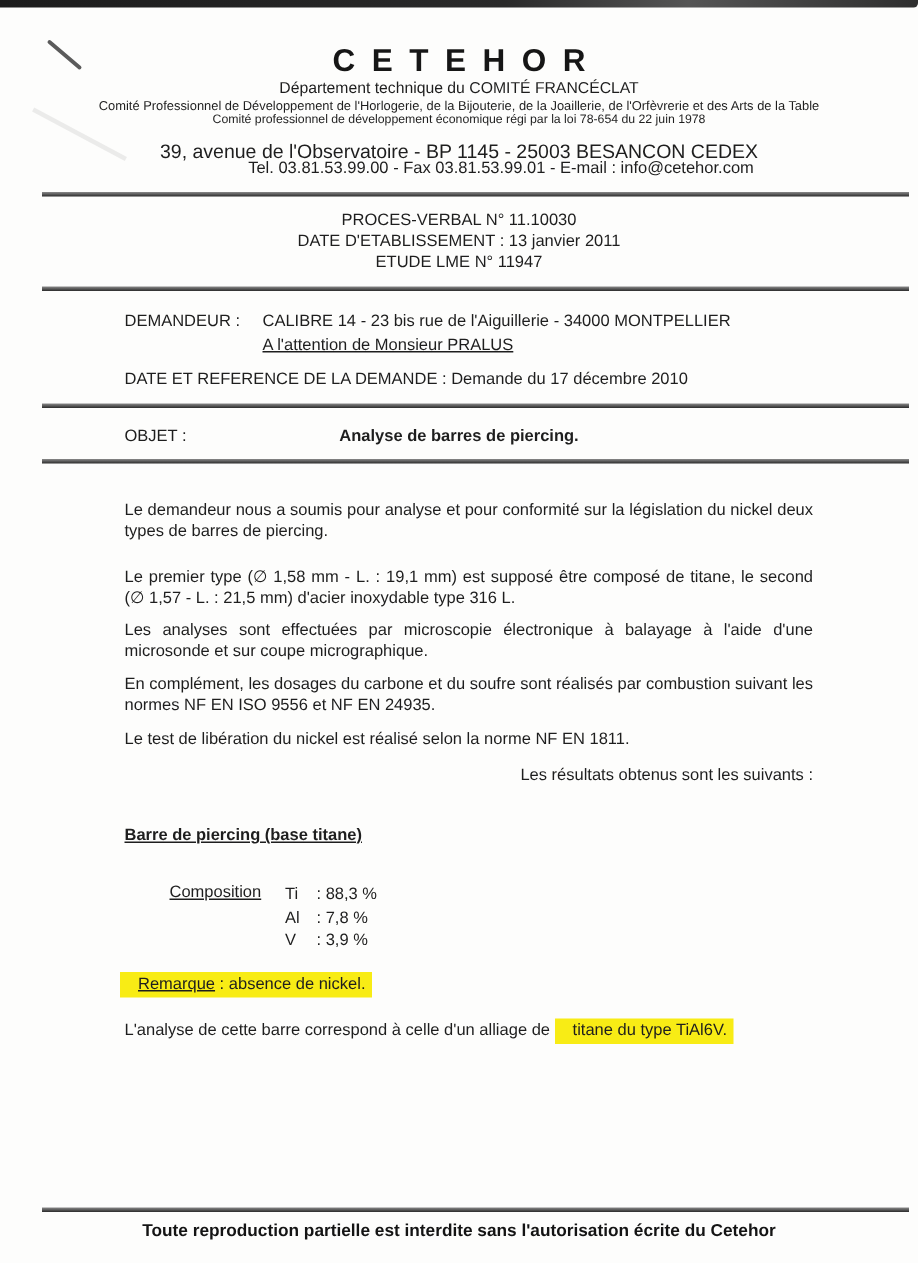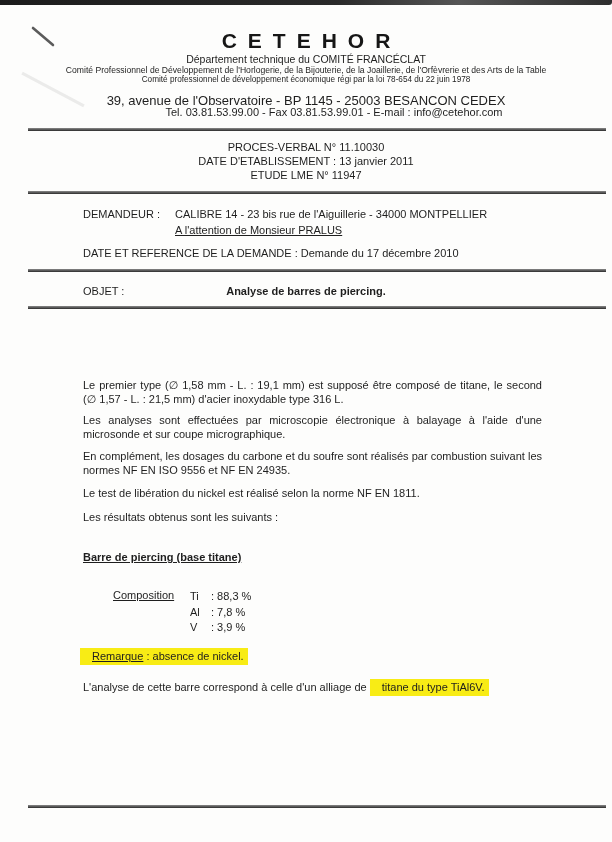--- a/index.html
+++ b/index.html
@@ -80,21 +80,21 @@
     font-size: 11px;
     line-height: 13.6px;
     text-align: justify;
     margin: 0;
   }
   .p1 { top: 334px; }
   .p2 { top: 379px; }
   .p3 { top: 414px; }
   .p4 { top: 450px; }
   .p5 { top: 487px; text-align: left; }
-  .p6 { top: 511px; text-align: left; }
+  .p6 { top: 511px; text-align: right; }
   .section-title {
     position: absolute;
     top: 551px; left: 83px;
     font-size: 11px;
     font-weight: bold;
     text-decoration: underline;
   }
   .composition {
     position: absolute;
     top: 589px; left: 113px;
@@ -165,20 +165,21 @@
   <div class="lbl demandeur-attn">A l'attention de Monsieur PRALUS</div>
   <div class="lbl date-ref">DATE ET REFERENCE DE LA DEMANDE : Demande du 17 décembre 2010</div>
 
   <div class="rule rule-3"></div>
 
   <div class="lbl objet-label">OBJET :</div>
   <div class="abs objet-value">Analyse de barres de piercing.</div>
 
   <div class="rule rule-4"></div>
 
+  <p class="body-p p1">Le demandeur nous a soumis pour analyse et pour conformité sur la législation du nickel deux types de barres de piercing.</p>
   <p class="body-p p2">Le premier type (∅ 1,58 mm - L. : 19,1 mm) est supposé être composé de titane, le second (∅ 1,57 - L. : 21,5 mm) d'acier inoxydable type 316 L.</p>
   <p class="body-p p3">Les analyses sont effectuées par microscopie électronique à balayage à l'aide d'une microsonde et sur coupe micrographique.</p>
   <p class="body-p p4">En complément, les dosages du carbone et du soufre sont réalisés par combustion suivant les normes NF EN ISO 9556 et NF EN 24935.</p>
   <p class="body-p p5">Le test de libération du nickel est réalisé selon la norme NF EN 1811.</p>
   <p class="body-p p6">Les résultats obtenus sont les suivants :</p>
 
   <div class="section-title">Barre de piercing (base titane)</div>
 
   <div class="composition">
     <span class="composition-label">Composition</span>
@@ -200,14 +201,15 @@
 
   <div class="remarque-line">
     <span class="hl"><span class="u">Remarque</span><span> : absence de nickel.</span></span>
   </div>
 
   <div class="conclusion-line">
     <span>L'analyse de cette barre correspond à celle d'un alliage de </span><span class="hl">titane du type TiAl6V.</span>
   </div>
 
   <div class="rule rule-5"></div>
+  <div class="abs footer-notice">Toute reproduction partielle est interdite sans l'autorisation écrite du Cetehor</div>
 
 </div>
 
 </body></html>

